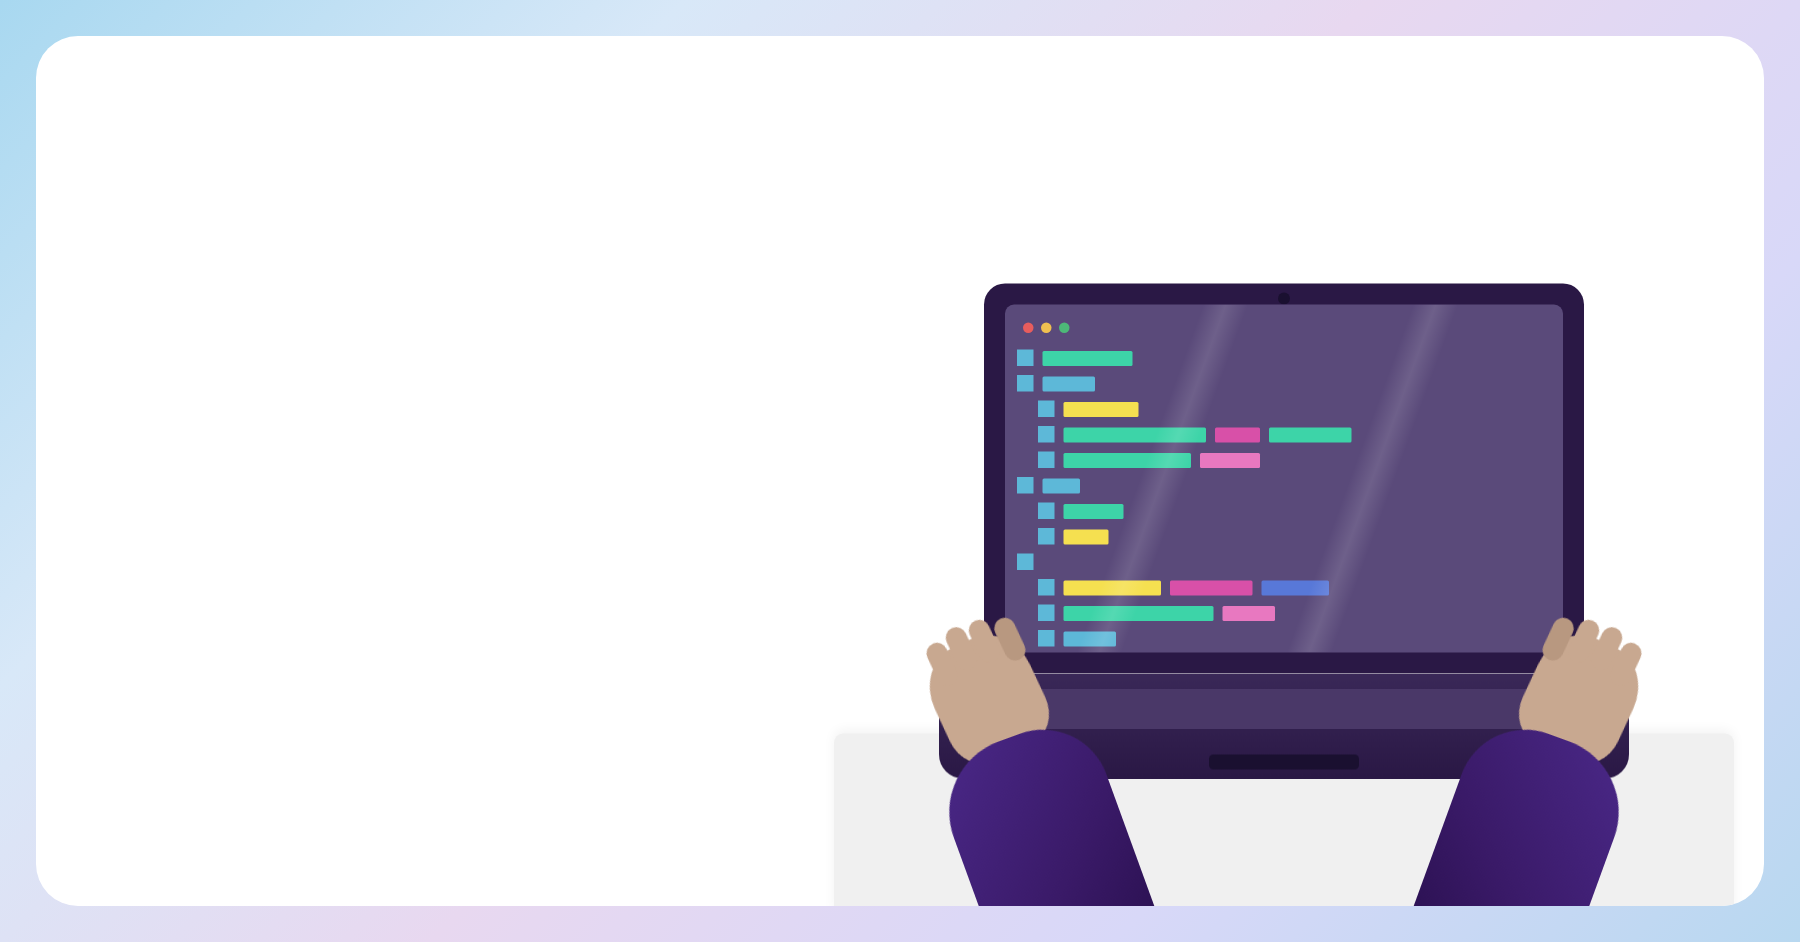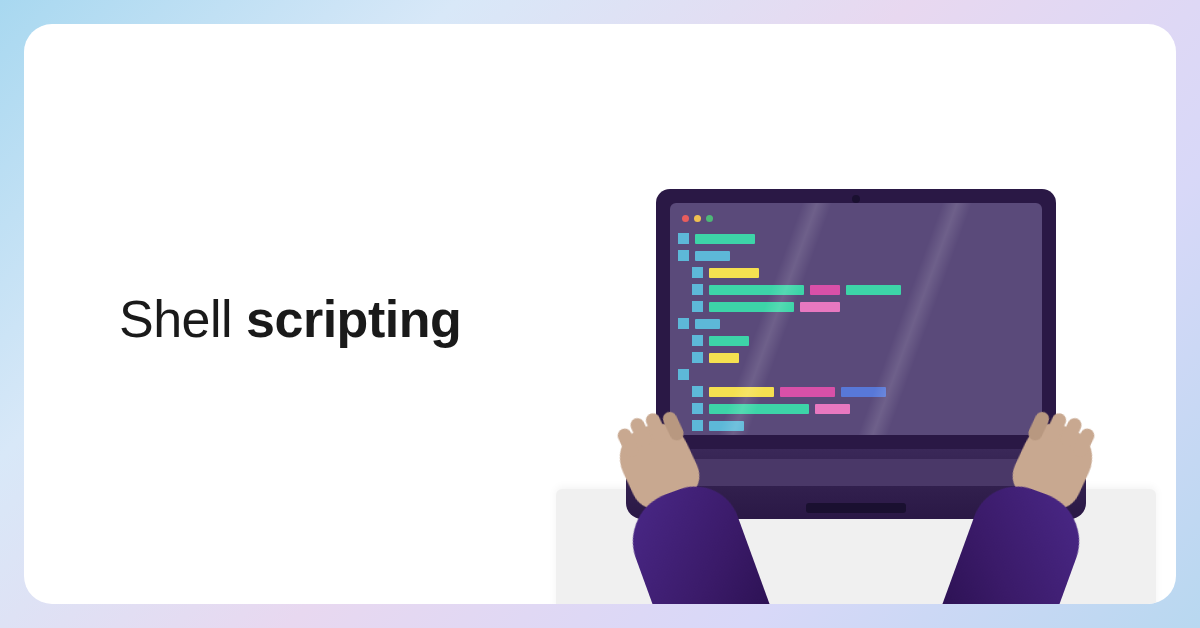--- a/index.html
+++ b/index.html
@@ -42,24 +42,20 @@
 .sleeve{width:100%;height:160px;background:linear-gradient(135deg,#4a2888 0%,#3a1a68 60%,#2a1050 100%);border-radius:50px 45px 20px 20px;position:absolute;bottom:0}
 .hand{width:70px;height:80px;background:#c8a890;border-radius:40% 40% 30% 30%;position:absolute;top:-30px;left:18px;transform:rotate(-5deg)}
 .hand::before{content:"";position:absolute;top:-8px;left:10px;width:14px;height:30px;background:#c8a890;border-radius:8px;box-shadow:16px -4px 0 #c8a890,32px -2px 0 #c8a890,48px 4px 0 #b89880}
 </style>
 </head>
 <body>
 
 <div class="outer">
   <div class="card">
 
-    <div class="title">
-      <span class="light">Shell</span>
-      <span class="bold">scripting</span>
-    </div>
 
     <div class="scene">
       <div class="desk"></div>
 
       <div class="laptop">
         <div class="screen-outer">
           <div class="cam"></div>
           <div class="screen-inner">
             <div class="titlebar">
               <div class="dot r"></div>

